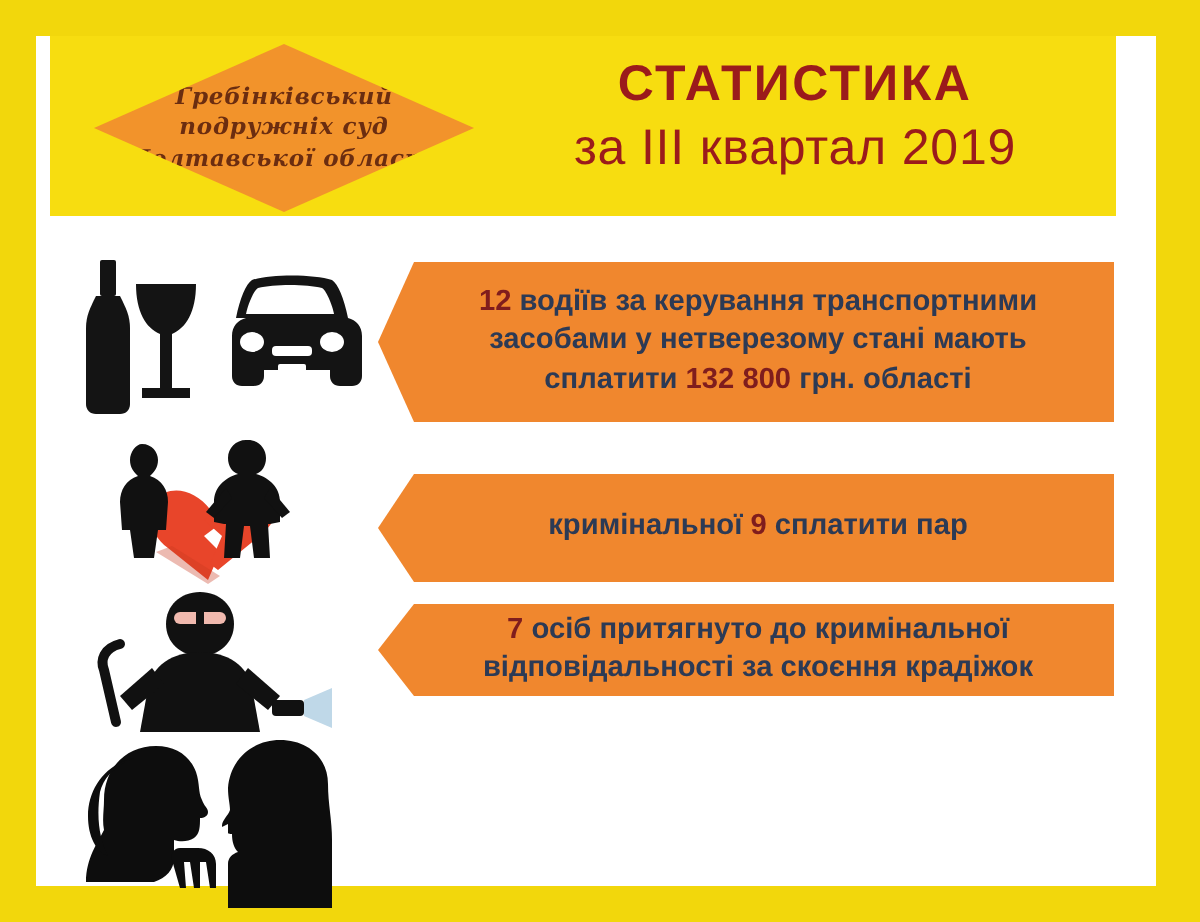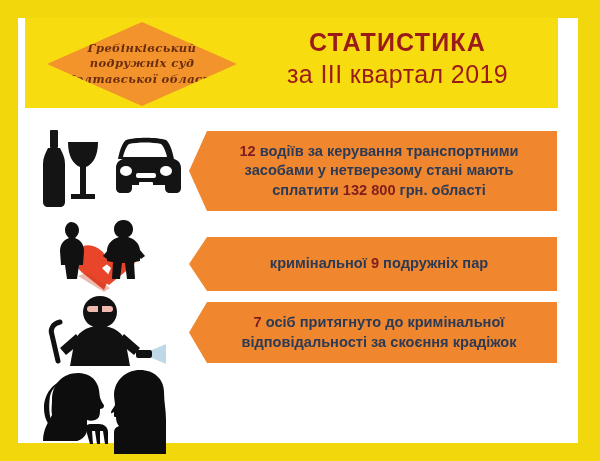--- a/index.html
+++ b/index.html
@@ -110,21 +110,21 @@
     line-height: 1.33;
   }
   .banner .num {
     color: #7f1d1d;
     font-weight: 600;
   }
 
   
   #row1-banner { left: 171px; top: 113px;  width: 368px; height: 80px; }
   #row2-banner { left: 171px; top: 219px;  width: 368px; height: 54px; }
-  #row3-banner { left: 171px; top: 284px;  width: 368px; height: 61px; }
+  #row3-banner { left: 171px; top: 284px;  width: 368px; height: 46px; }
   #row4-banner { left: 171px; top: 354px;  width: 368px; height: 82px; }
 
   #row1-icon { left: 14px; top: 108px; width: 150px; height: 88px; }
   #row2-icon { left: 20px; top: 196px; width: 142px; height: 82px; }
   #row3-icon { left: 22px; top: 276px; width: 140px; height: 72px; }
   #row4-icon { left: 16px; top: 348px; width: 148px; height: 88px; }
 
   svg { display: block; }
 </style>
 </head>
@@ -196,21 +196,21 @@
         <g fill="#111111">
           <path d="M86 6 c5 0 9 4 9 9 c0 4-2 7-5 8 c7 2 12 7 12 14 l0 10 l-5 1 l-1 0 l1 17 l-8 0 l-2-16 l-3 0 l-2 16 l-8 0 l1-17 l-1 0 l-5-1 l0-10 c0-7 5-12 12-14 c-3-1-5-4-5-8 c0-5 4-9 9-9 z"></path>
           <path d="M75 30 l-10 12 l4 3 l9-10 z"></path>
           <path d="M97 30 l10 12 l-4 3 l-9-10 z"></path>
         </g>
       </svg>
     </div>
 
     <div class="banner" id="row2-banner">
       <p>
-        <span>кримінальної </span><span class="num">9</span><span> подружніх пар</span>
+        <span>кримінальної </span><span class="num">9</span><span> сплатити пар</span>
       </p>
     </div>
 
     <div class="icon-cell" id="row3-icon">
       <svg width="140" height="72" viewBox="0 0 140 72">
         <g fill="#111111">
 
           <path d="M60 2 c10 0 17 7 17 16 c0 9-7 16-17 16 c-10 0-17-7-17-16 c0-9 7-16 17-16 z"></path>
 
           <rect x="47" y="12" width="26" height="6" rx="3" fill="#F0B9AE"></rect>

